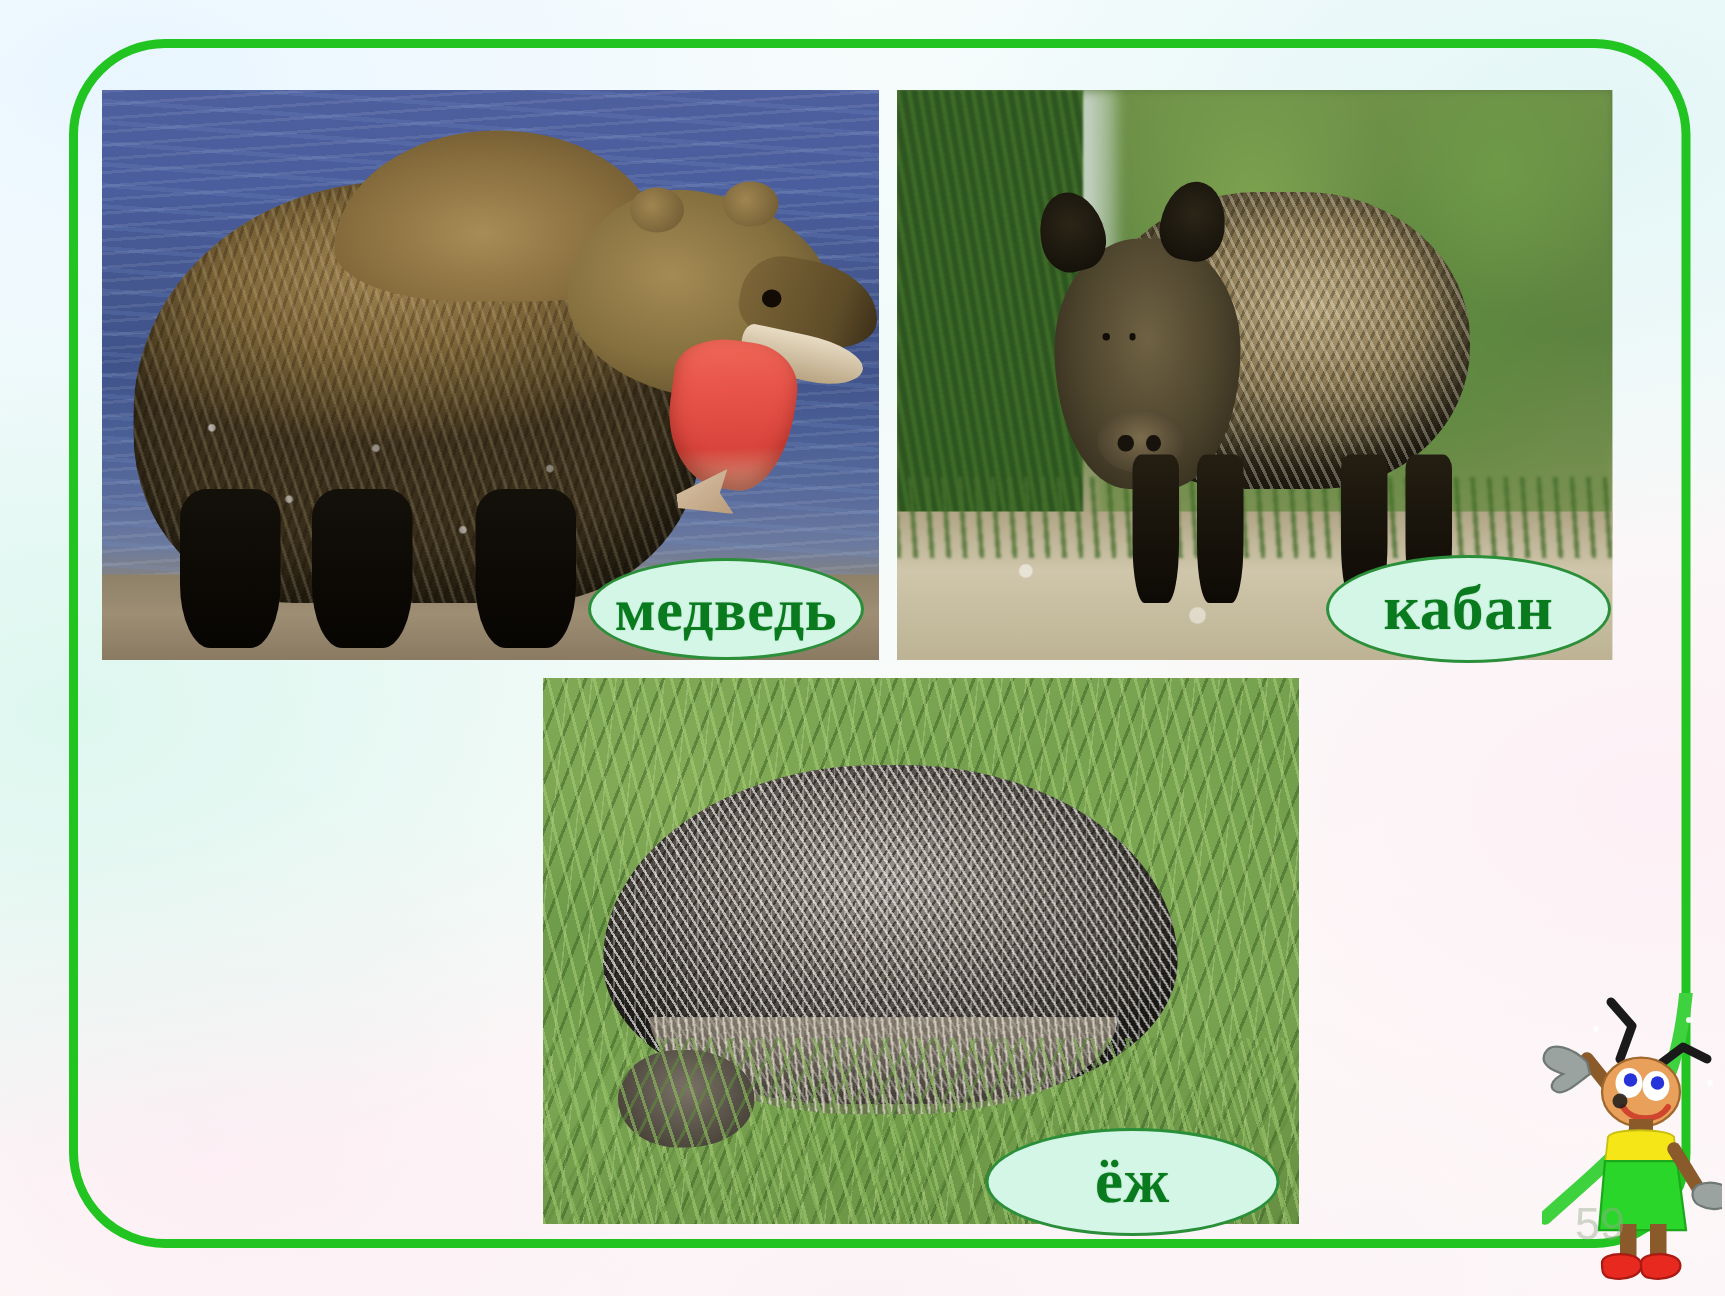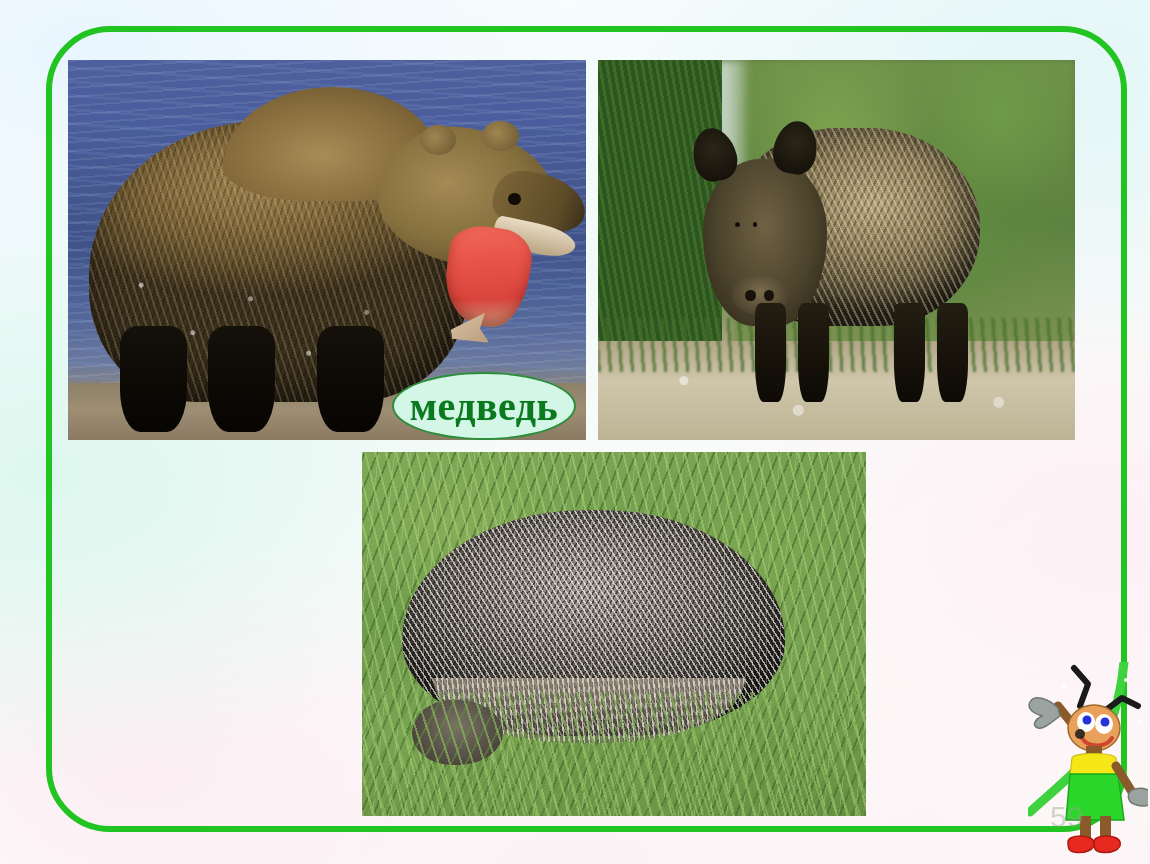--- a/index.html
+++ b/index.html
@@ -416,33 +416,35 @@
         <div class="boar-nostril boar-nostril-a"></div>
         <div class="boar-nostril boar-nostril-b"></div>
       </div>
       <div class="boar-leg boar-leg-a"></div>
       <div class="boar-leg boar-leg-b"></div>
       <div class="boar-leg boar-leg-c"></div>
       <div class="boar-leg boar-leg-d"></div>
     </div>
   </div>
 
+  <div class="word-label label-boar">кабан</div>
 
   <div class="photo photo-hog">
     <div class="hog-scene">
       <div class="hog-grass"></div>
       <div class="hog-body">
         <div class="hog-spines"></div>
       </div>
       <div class="hog-skirt"></div>
       <div class="hog-face"></div>
       <div class="hog-foreground-grass"></div>
     </div>
   </div>
 
+  <div class="word-label label-hog">ёж</div>
 
   <div class="ant">
     <svg class="ant-stalk" viewBox="0 0 120 202" xmlns="http://www.w3.org/2000/svg">
 
       <path d="M96 0 C92 40 84 62 70 82 C52 108 26 128 2 150" stroke="#3fd23f" stroke-width="9" fill="none" stroke-linecap="round"></path>
 
       <path d="M52 44 L60 22 L46 6" stroke="#1a1a1a" stroke-width="6" fill="none" stroke-linecap="round" stroke-linejoin="round"></path>
       <path d="M78 48 L94 36 L110 44" stroke="#1a1a1a" stroke-width="6" fill="none" stroke-linecap="round" stroke-linejoin="round"></path>
 
       <path d="M54 74 L30 44" stroke="#8a5a2b" stroke-width="9" fill="none" stroke-linecap="round"></path>

